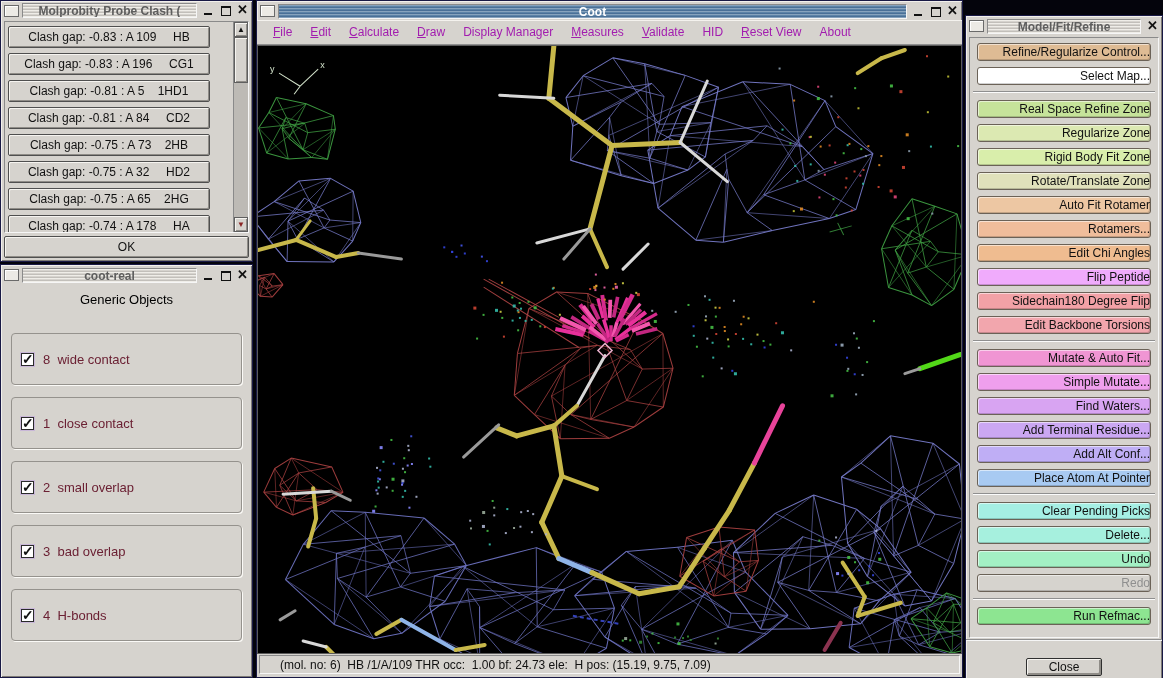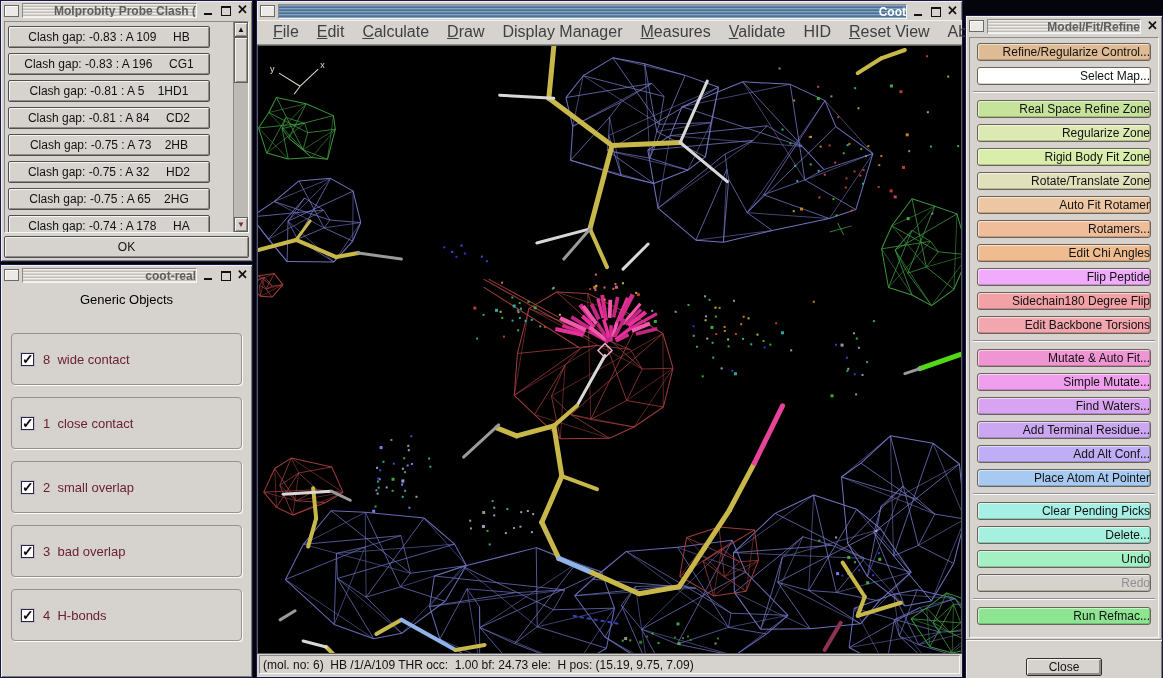--- a/index.html
+++ b/index.html
@@ -7,21 +7,21 @@
               font-family:"Liberation Sans", sans-serif; }
   .screen { position:relative; width:1163px; height:678px; background:#04040c; }
 
   
   .xwin { position:absolute; background:#d6d3ce; border:1px solid #191945;
           box-shadow: inset 1px 1px 0 #f2f0ec, inset -1px -1px 0 #7d7a75; }
   .titlebar { height:19px; display:flex; align-items:center; gap:3px; padding:2px 3px 1px 3px; }
   .titleicon { width:15px; height:12px; background:#eceae5; border:1px solid #6a6a6a;
                box-shadow: inset 1px 1px 0 #ffffff; flex:0 0 auto; }
   .title-inset { flex:1 1 auto; height:15px; overflow:hidden; white-space:nowrap;
-      text-align:right; font-size:12px; font-weight:bold; line-height:15px; color:#5e5e5e;
+      text-align:center; font-size:12px; font-weight:bold; line-height:15px; color:#5e5e5e;
       border:1px solid; border-color:#8a8a8a #f6f6f6 #f6f6f6 #8a8a8a;
       background:repeating-linear-gradient(180deg,#efede8 0 1px,#d6d3ce 1px 2px,#c2bfba 2px 3px); }
   .title-inset.active { color:#ffffff;
       background:repeating-linear-gradient(180deg,#87a3bd 0 1px,#5d83a7 1px 2px,#4a7097 2px 3px); }
   .winbtns { display:flex; gap:4px; align-items:center; flex:0 0 auto; padding-left:2px; }
   .wbtn { width:13px; height:13px; position:relative; cursor:default; }
   .wbtn.min::after { content:""; position:absolute; left:2px; bottom:2px; width:8px; height:2px; background:#111; }
   .wbtn.max::after { content:""; position:absolute; left:2px; top:2px; width:8px; height:7px;
                      border:1px solid #111; border-top-width:2px; }
   .wbtn.close { font-size:13px; font-weight:bold; color:#111; line-height:12px; text-align:center; }
@@ -57,27 +57,27 @@
   .gcheck { display:flex; align-items:center; gap:9px; }
   .cbox { width:13px; height:13px; background:#ffffff; border:1px solid #2a2a2a;
           box-shadow: 0 0 0 1px #c9b7d8; position:relative; flex:0 0 auto; }
   .cbox::after { content:"✓"; position:absolute; left:0px; top:-3px; font-size:14px; font-weight:bold; color:#111; }
   .glabel { color:#6b2033; font-size:13px; white-space:pre; }
 
   
   #main-window { left:256px; top:0; width:707px; height:678px; display:flex; flex-direction:column; }
   .menubar { height:25px; display:flex; align-items:center; padding-left:8px; gap:2px;
              background:#d6d3ce; border-bottom:1px solid #8f8f8f; box-shadow: inset 0 1px 0 #f4f2ee; }
-  .menu-item { font-size:16px; color:#404040; padding:4px 8px; white-space:nowrap; }
+  .menu-item { font-size:12px; color:#a21caf; padding:4px 8px; white-space:nowrap; }
   .menu-item u { text-decoration:underline; }
   .glarea { flex:1 1 auto; position:relative; background:#000; border:1px solid #5a5a5a; overflow:hidden; }
   .glarea svg { position:absolute; left:0; top:0; width:100%; height:100%; }
   .statusrow { flex:0 0 auto; height:23px; padding:1px 2px 2px 2px; background:#d6d3ce; }
   .statusfield { height:19px; line-height:18px; font-size:12px; color:#111; white-space:pre; overflow:hidden;
-                 border:1px solid; border-color:#8a8a8a #f6f6f6 #f6f6f6 #8a8a8a; padding-left:3px; }
+                 border:1px solid; border-color:#8a8a8a #f6f6f6 #f6f6f6 #8a8a8a; padding-left:20px; }
 
   
   #mfr-window { left:965px; top:15px; width:198px; height:678px; display:flex; flex-direction:column; }
   .mfr-frame { flex:1 1 auto; margin:2px 3px; padding:5px 7px 2px 7px; overflow:hidden;
                border:1px solid; border-color:#8a8a8a #f6f6f6 #f6f6f6 #8a8a8a; }
   .mfr-btn { display:block; width:100%; height:18px; line-height:16px; margin-bottom:6px;
              border:1px solid #6b6257; border-radius:3px; color:#111;
              font-family:"Liberation Sans",sans-serif; font-size:12px; text-align:right;
              box-shadow: inset 1px 1px 0 rgba(255,255,255,.55), inset -1px -1px 0 rgba(0,0,0,.18); }
   .mfr-btn.disabled { color:#8f8f8f; }

